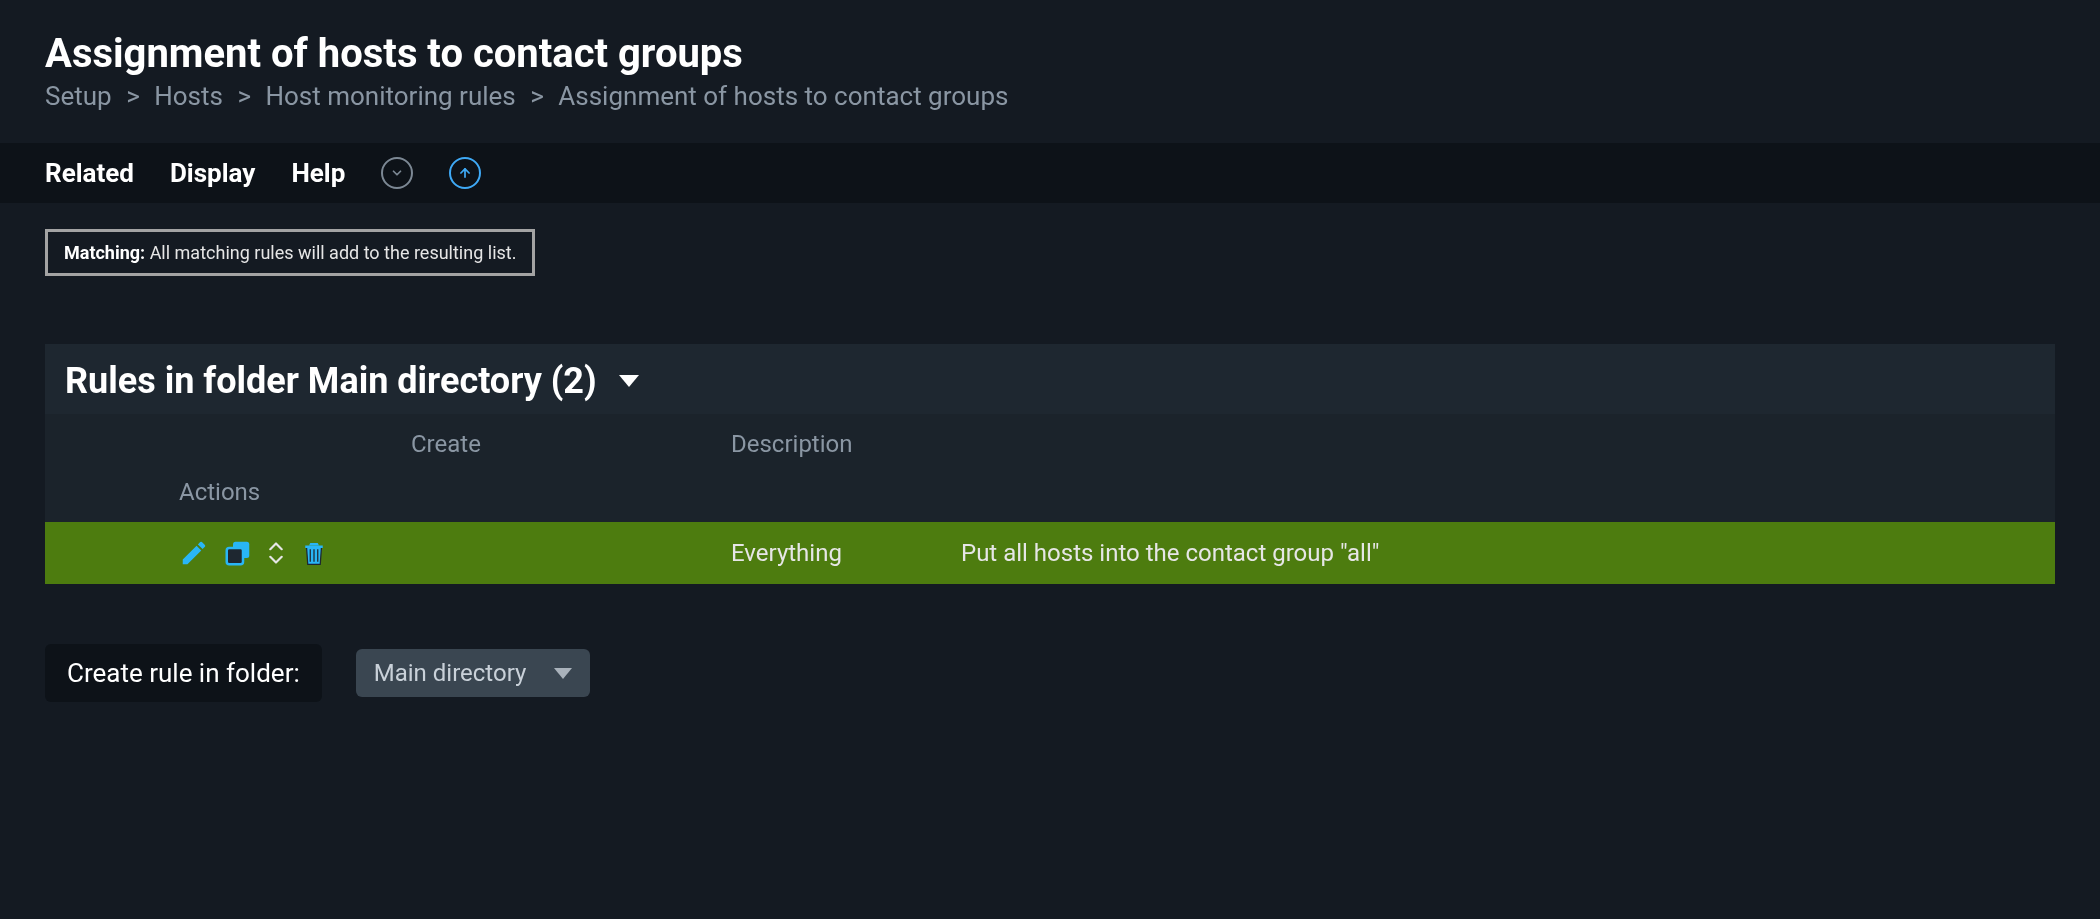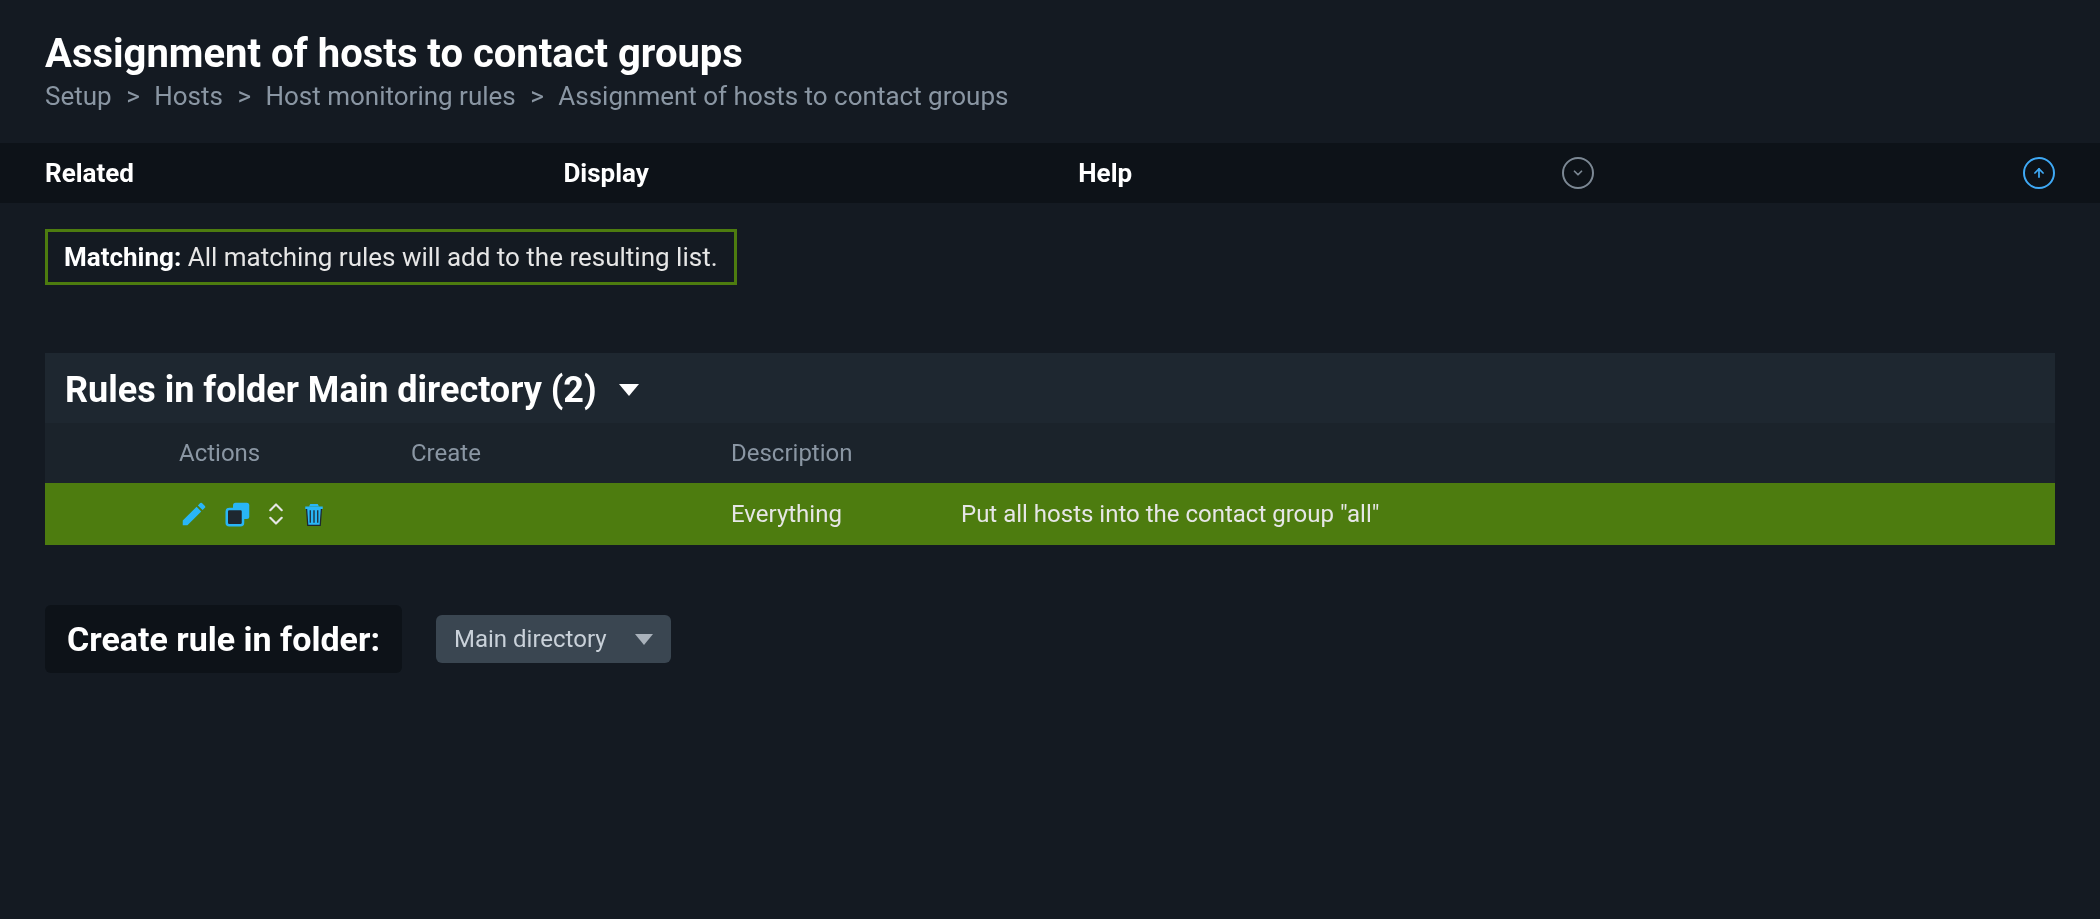--- a/index.html
+++ b/index.html
@@ -23,25 +23,24 @@
     font-size: 26px;
     color: #8a96a3;
     margin-bottom: 32px;
   }
   .breadcrumb .bc { color: #8a96a3; }
   .breadcrumb .sep { margin: 0 8px; color: #8a96a3; }
 
   .menubar {
     display: flex;
     align-items: center;
-    gap: 47px;
+    gap: 36px;
     background: #0d1218;
     margin: 0 -45px;
     padding: 14px 45px;
-    justify-content: space-between;
   }
   .menubar .menuitem {
     color: #ffffff;
     font-weight: 700;
     font-size: 26px;
     cursor: pointer;
   }
   .circle-btn {
     width: 32px; height: 32px;
     border-radius: 50%;
@@ -54,24 +53,24 @@
     border: 2px solid #7c8894;
     color: #7c8894;
   }
   .circle-up {
     border: 2px solid #3fa9f5;
     color: #3fa9f5;
   }
 
   .matching-box {
     margin-top: 26px;
-    border: 3px solid #4d7c0f;
+    border: 3px solid #a3a3a3;
     padding: 10px 16px;
     display: inline-block;
-    font-size: 26px;
+    font-size: 18px;
   }
   .matching-box .lbl { font-weight: 700; color: #ffffff; }
   .matching-box .txt { color: #e6e6e6; }
 
   .rules-panel {
     margin-top: 68px;
     background: #1e2730;
   }
   .rules-header {
     padding: 16px 20px 12px 20px;
@@ -98,21 +97,21 @@
     display: grid;
     grid-template-columns: 340px 320px 230px 1fr;
     padding: 10px 14px;
     background: #1b232b;
   }
   .rules-thead .th {
     color: #8a96a3;
     font-size: 24px;
     padding: 6px 12px;
   }
-  .th-actions { padding-left: 120px !important; }
+  .th-actions { padding-left: 120px !important; margin-top: 48px; }
 
   .rules-row {
     display: grid;
     grid-template-columns: 340px 320px 230px 1fr;
     align-items: center;
     background: #4d7c0f;
     padding: 10px 14px;
   }
   .rules-row .cell {
     color: #e6e6e6;
@@ -136,22 +135,22 @@
   .bottom-bar {
     margin-top: 60px;
     display: flex;
     align-items: center;
     gap: 34px;
   }
   .create-btn {
     background: #0d1218;
     border-radius: 6px;
     padding: 14px 22px;
-    font-weight: 700;
-    font-size: 34px;
+    font-weight: 400;
+    font-size: 26px;
     color: #ffffff;
     cursor: pointer;
   }
   .folder-select {
     background: #3a4651;
     border-radius: 6px;
     padding: 10px 18px;
     display: flex;
     align-items: center;
     gap: 28px;

